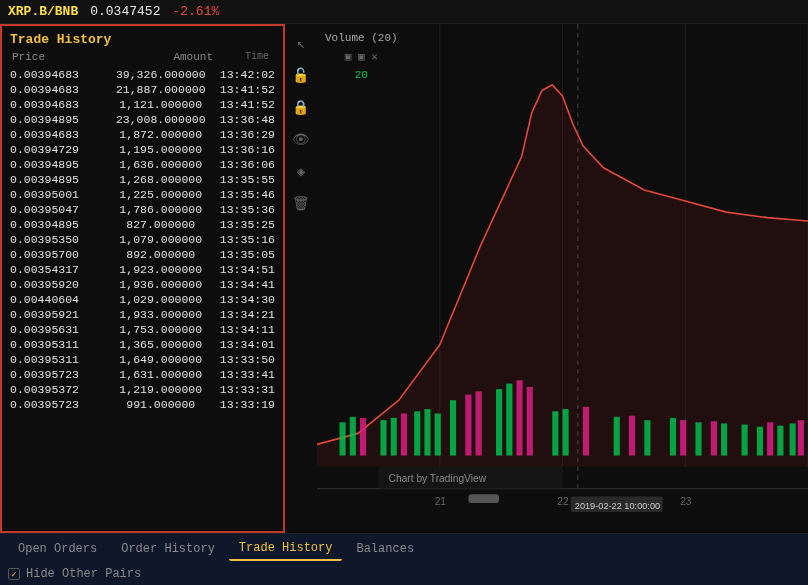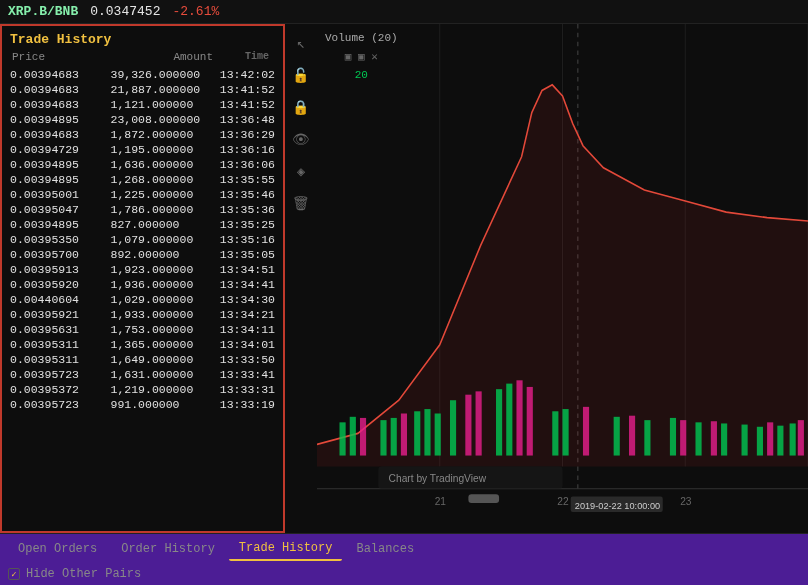--- a/index.html
+++ b/index.html
@@ -19,21 +19,21 @@
     .top-bar {
       display: flex;
       align-items: center;
       background: #111;
       padding: 4px 8px;
       border-bottom: 1px solid #222;
       height: 24px;
       flex-shrink: 0;
     }
     .top-bar-pair {
-      color: #86efac;
+      color: #fde047;
       font-size: 13px;
       font-weight: bold;
       margin-right: 12px;
     }
     .top-bar-price {
       color: #e5e5e5;
       font-size: 13px;
       margin-right: 12px;
     }
     .top-bar-change {
@@ -70,39 +70,39 @@
     }
     .trade-history-cols {
       display: flex;
       justify-content: space-between;
       color: #888;
       font-size: 11px;
       padding: 0 2px;
     }
     .col-price { flex: 1; }
     .col-amount { flex: 1; text-align: right; }
-    .col-time { flex: 0 0 60px; text-align: right; font-weight: bold; }
+    .col-time { flex: 0 0 60px; text-align: right; }
 
     .trade-history-body {
       flex: 1;
       overflow-y: auto;
       overflow-x: hidden;
     }
     .trade-history-body::-webkit-scrollbar { width: 4px; }
     .trade-history-body::-webkit-scrollbar-track { background: #111; }
     .trade-history-body::-webkit-scrollbar-thumb { background: #333; }
 
     .trade-row {
       display: flex;
       justify-content: space-between;
       padding: 1px 8px;
       font-size: 11.5px;
     }
     .trade-row .price { flex: 1; color: #e0e0e0; }
-    .trade-row .amount { flex: 1; text-align: left; color: #e0e0e0; padding-right: 4px; }
+    .trade-row .amount { flex: 1; text-align: center; color: #e0e0e0; padding-right: 4px; }
     .trade-row .time { flex: 0 0 60px; text-align: right; color: #e0e0e0; }
 
     
     .sort-area {
       text-align: right;
       padding-right: 4px;
       color: #666;
       font-size: 10px;
     }
 
@@ -174,21 +174,21 @@
 
     
     .chart-svg {
       width: 100%;
       height: 100%;
     }
 
     
     .bottom-tabs {
       height: 52px;
-      background: #4c1d95;
+      background: #0f172a;
       border-top: 1px solid #222;
       flex-shrink: 0;
       display: flex;
       flex-direction: column;
     }
     .tabs-row {
       display: flex;
       align-items: center;
       padding: 0 8px;
       height: 30px;
@@ -314,21 +314,21 @@
       <span class="price">0.00395350</span>
       <span class="amount">1,079.000000</span>
       <span class="time">13:35:16</span>
     </div>
         <div class="trade-row">
       <span class="price">0.00395700</span>
       <span class="amount">892.000000</span>
       <span class="time">13:35:05</span>
     </div>
         <div class="trade-row">
-      <span class="price">0.00395913</span>
+      <span class="price">0.00354317</span>
       <span class="amount">1,923.000000</span>
       <span class="time">13:34:51</span>
     </div>
         <div class="trade-row">
       <span class="price">0.00395920</span>
       <span class="amount">1,936.000000</span>
       <span class="time">13:34:41</span>
     </div>
         <div class="trade-row">
       <span class="price">0.00440604</span>

